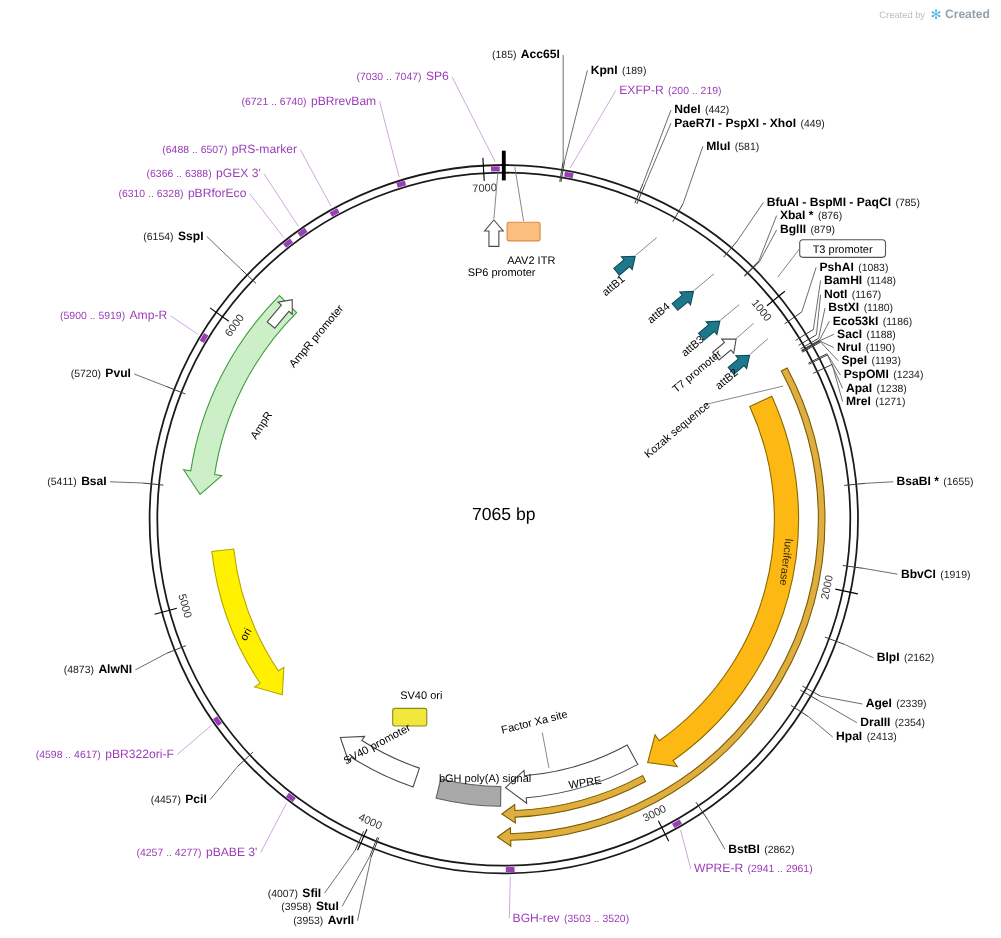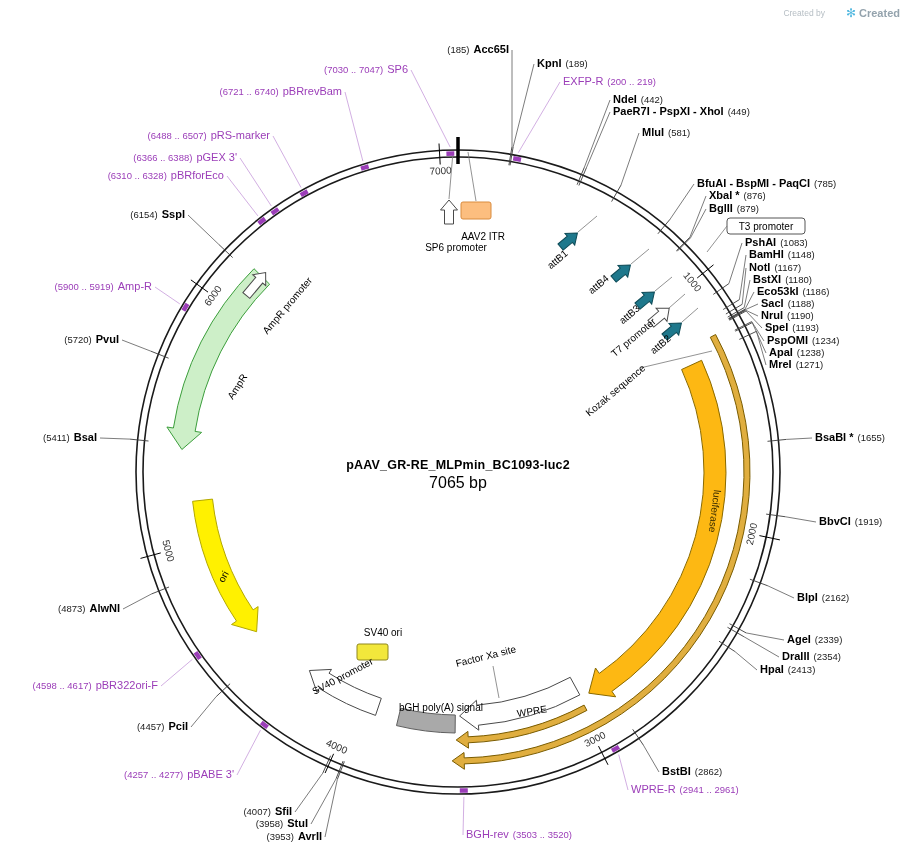--- a/index.html
+++ b/index.html
@@ -1,19 +1,19 @@
 <!DOCTYPE html>
 <html><head>
 <meta charset="utf-8">
 <style>
   html,body{margin:0;padding:0;background:#fff;}
   .stage{position:relative;width:910px;height:853px;background:#fff;overflow:hidden;
          font-family:"Liberation Sans",sans-serif;}
   svg{position:absolute;left:0;top:0;}
-  .branding{position:absolute;top:6px;right:10px;display:flex;align-items:center;gap:21px;}
+  .branding{position:absolute;top:6px;right:10px;display:flex;align-items:center;gap:5px;}
   .created{font-size:8.5px;color:#B6BEC4;}
   .logo{display:flex;align-items:center;gap:3px;font-size:11px;font-weight:bold;color:#94A3AD;}
   .logo-mark{color:#54B9E0;font-size:12px;font-weight:normal;}
   .center-title{position:absolute;left:308px;top:458px;width:300px;text-align:center;}
   .pname{font-size:12.5px;font-weight:bold;color:#000;letter-spacing:0.2px;}
   .psize{font-size:16px;color:#000;margin-top:2px;}
   
   .en{font-family:"Liberation Sans",sans-serif;font-size:11px;font-weight:bold;}
   .ep{font-family:"Liberation Sans",sans-serif;font-size:9.5px;}
   .pn{font-family:"Liberation Sans",sans-serif;font-size:11px;}
@@ -229,16 +229,15 @@
 
   <div class="branding">
     <span class="created">Created by</span>
     <span class="logo">
       <span class="logo-mark">✻</span>
       <span>Created</span>
     </span>
   </div>
 
   <div class="center-title">
-    <div class="pname">pAAV_GR-RE_MLPmin_BC1093-luc2</div>
     <div class="psize">7065 bp</div>
   </div>
 </div>
 
 </body></html>

